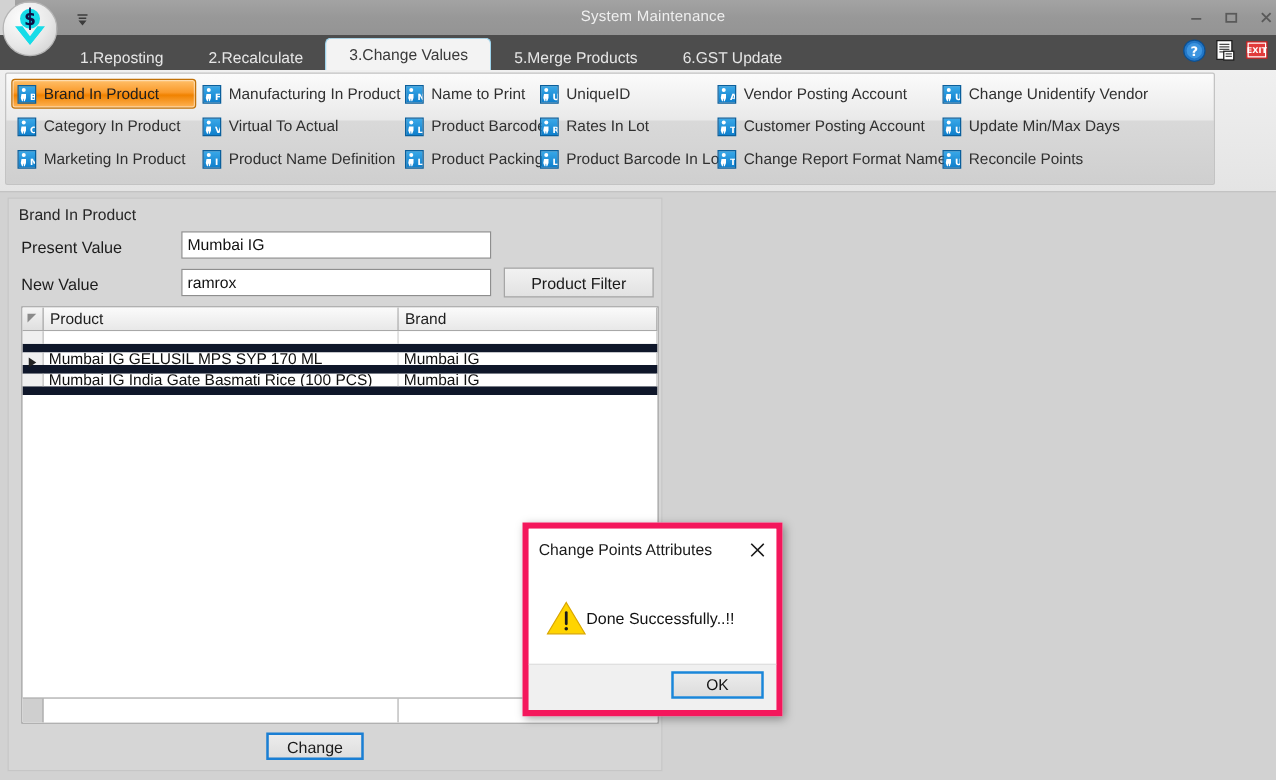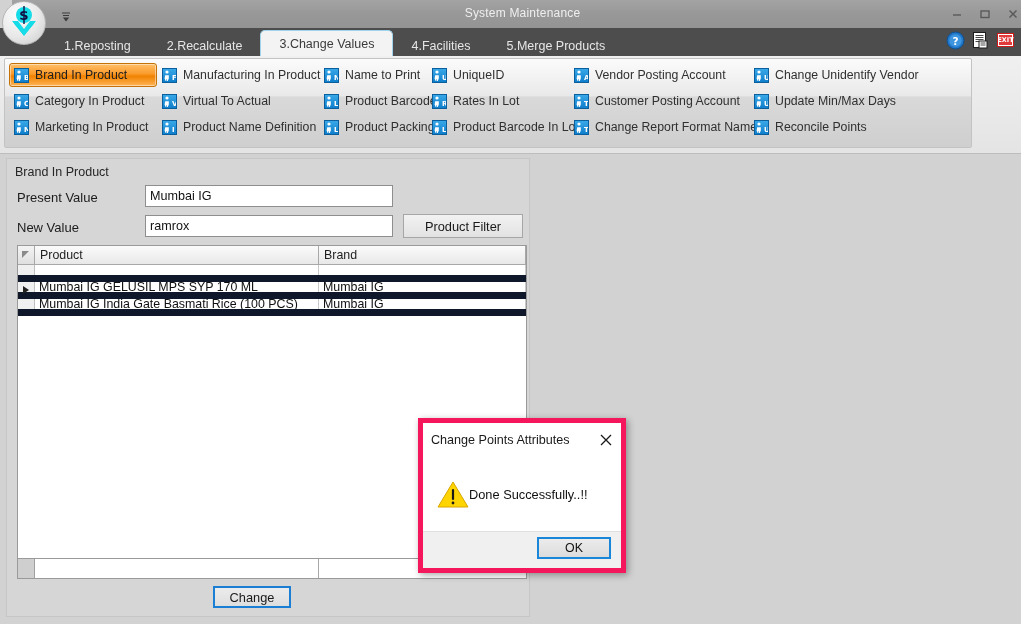--- a/index.html
+++ b/index.html
@@ -355,22 +355,22 @@
       <text x="21" y="18" font-family="DejaVu Sans, sans-serif" font-size="13" font-weight="bold" fill="#101045" text-anchor="middle">S</text>
       <path d="M21 4v18" stroke="#101045" stroke-width="1.4"></path>
     </svg>
   </div>
 
   <div class="tabstrip">
     <div class="tabs">
       <div class="tab">1.Reposting</div>
       <div class="tab">2.Recalculate</div>
       <div class="tab active">3.Change Values</div>
-      <div class="tab">4.Facilities</div>
       <div class="tab">5.Merge Products</div>
+      <div class="tab">6.GST Update</div>
     </div>
     <div class="sys-icons">
       <span class="sys-icon">
         <svg width="19" height="19" viewBox="0 0 19 19">
           <circle cx="9.5" cy="9.5" r="8.5" fill="#2277c8" stroke="#0d4f8f"></circle>
           <circle cx="9.5" cy="9.5" r="6.2" fill="#3d95e0"></circle>
           <text x="9.5" y="13.6" font-family="DejaVu Sans, sans-serif" font-size="10.5" font-weight="bold" fill="#ffffff" text-anchor="middle">?</text>
         </svg>
       </span>
       <span class="sys-icon">

